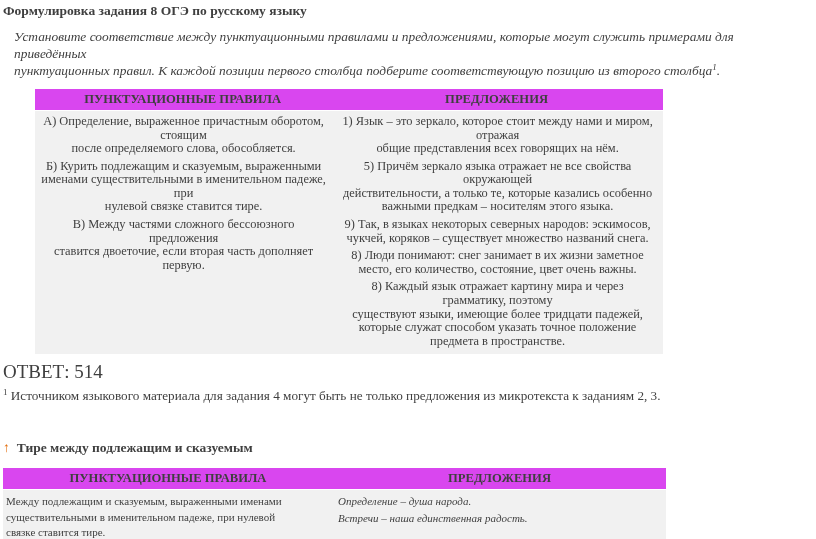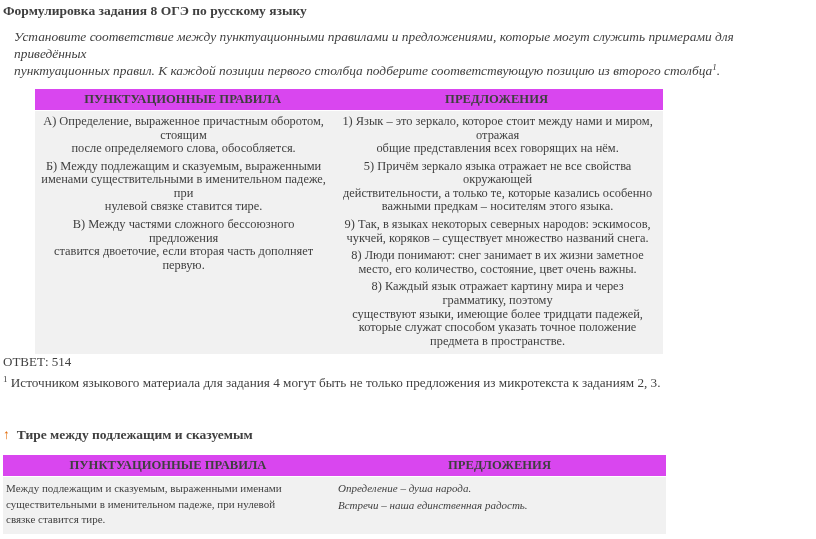--- a/index.html
+++ b/index.html
@@ -18,21 +18,21 @@
     background:#d946ef;color:#3f3f3f;font-size:12.6px;font-weight:bold;
     text-align:center;padding:3px 6px;border-bottom:1px solid #ffffff;
   }
   .t1 td{
     background:#f1f1f1;vertical-align:top;
     padding:4px 4px 6px 6px;font-size:12.4px;line-height:13.6px;
   }
   .t1 .col-rules{width:47%;}
   .item{white-space:pre-line;margin:0 0 4px 0;text-align:center;}
   .item:last-child{margin-bottom:0;}
-  .answer{font-size:13px;}
+  .answer{font-size:19px;margin-top:7px;}
   .footnote{font-size:13.2px;margin-top:5px;}
   .section-heading{margin-top:36px;font-size:13.5px;font-weight:bold;}
   .arrow-link{color:#e36c0a;margin-right:7px;text-decoration:none;cursor:pointer;font-weight:bold;}
   .t2{margin-top:12px;width:663px;table-layout:fixed;}
   .t2 td{vertical-align:top;padding:4px 5px 6px 3px;font-size:11px;line-height:15.5px;}
   .t2 tr.gray td{background:#f1f1f1;border-bottom:1px solid #ffffff;}
   .t2 .col-rules{width:330px;}
   .rule-text{white-space:pre-line;}
   .ex{font-style:italic;margin:0 0 1px 2px;}
 </style>
@@ -55,21 +55,21 @@
       <tr>
         <th>ПУНКТУАЦИОННЫЕ ПРАВИЛА</th>
         <th>ПРЕДЛОЖЕНИЯ</th>
       </tr>
     </thead>
     <tbody>
       <tr>
         <td>
           <div class="item">А) Определение, выраженное причастным оборотом, стоящим
 после определяемого слова, обособляется.</div>
-          <div class="item">Б) Между подлежащим и сказуемым, выраженными
+          <div class="item">Б) Курить подлежащим и сказуемым, выраженными
 именами существительными в именительном падеже, при
 нулевой связке ставится тире.</div>
           <div class="item">В) Между частями сложного бессоюзного предложения
 ставится двоеточие, если вторая часть дополняет первую.</div>
         </td>
         <td>
           <div class="item">1) Язык – это зеркало, которое стоит между нами и миром,
 отражая
 общие представления всех говорящих на нём.</div>
           <div class="item">5) Причём зеркало языка отражает не все свойства

